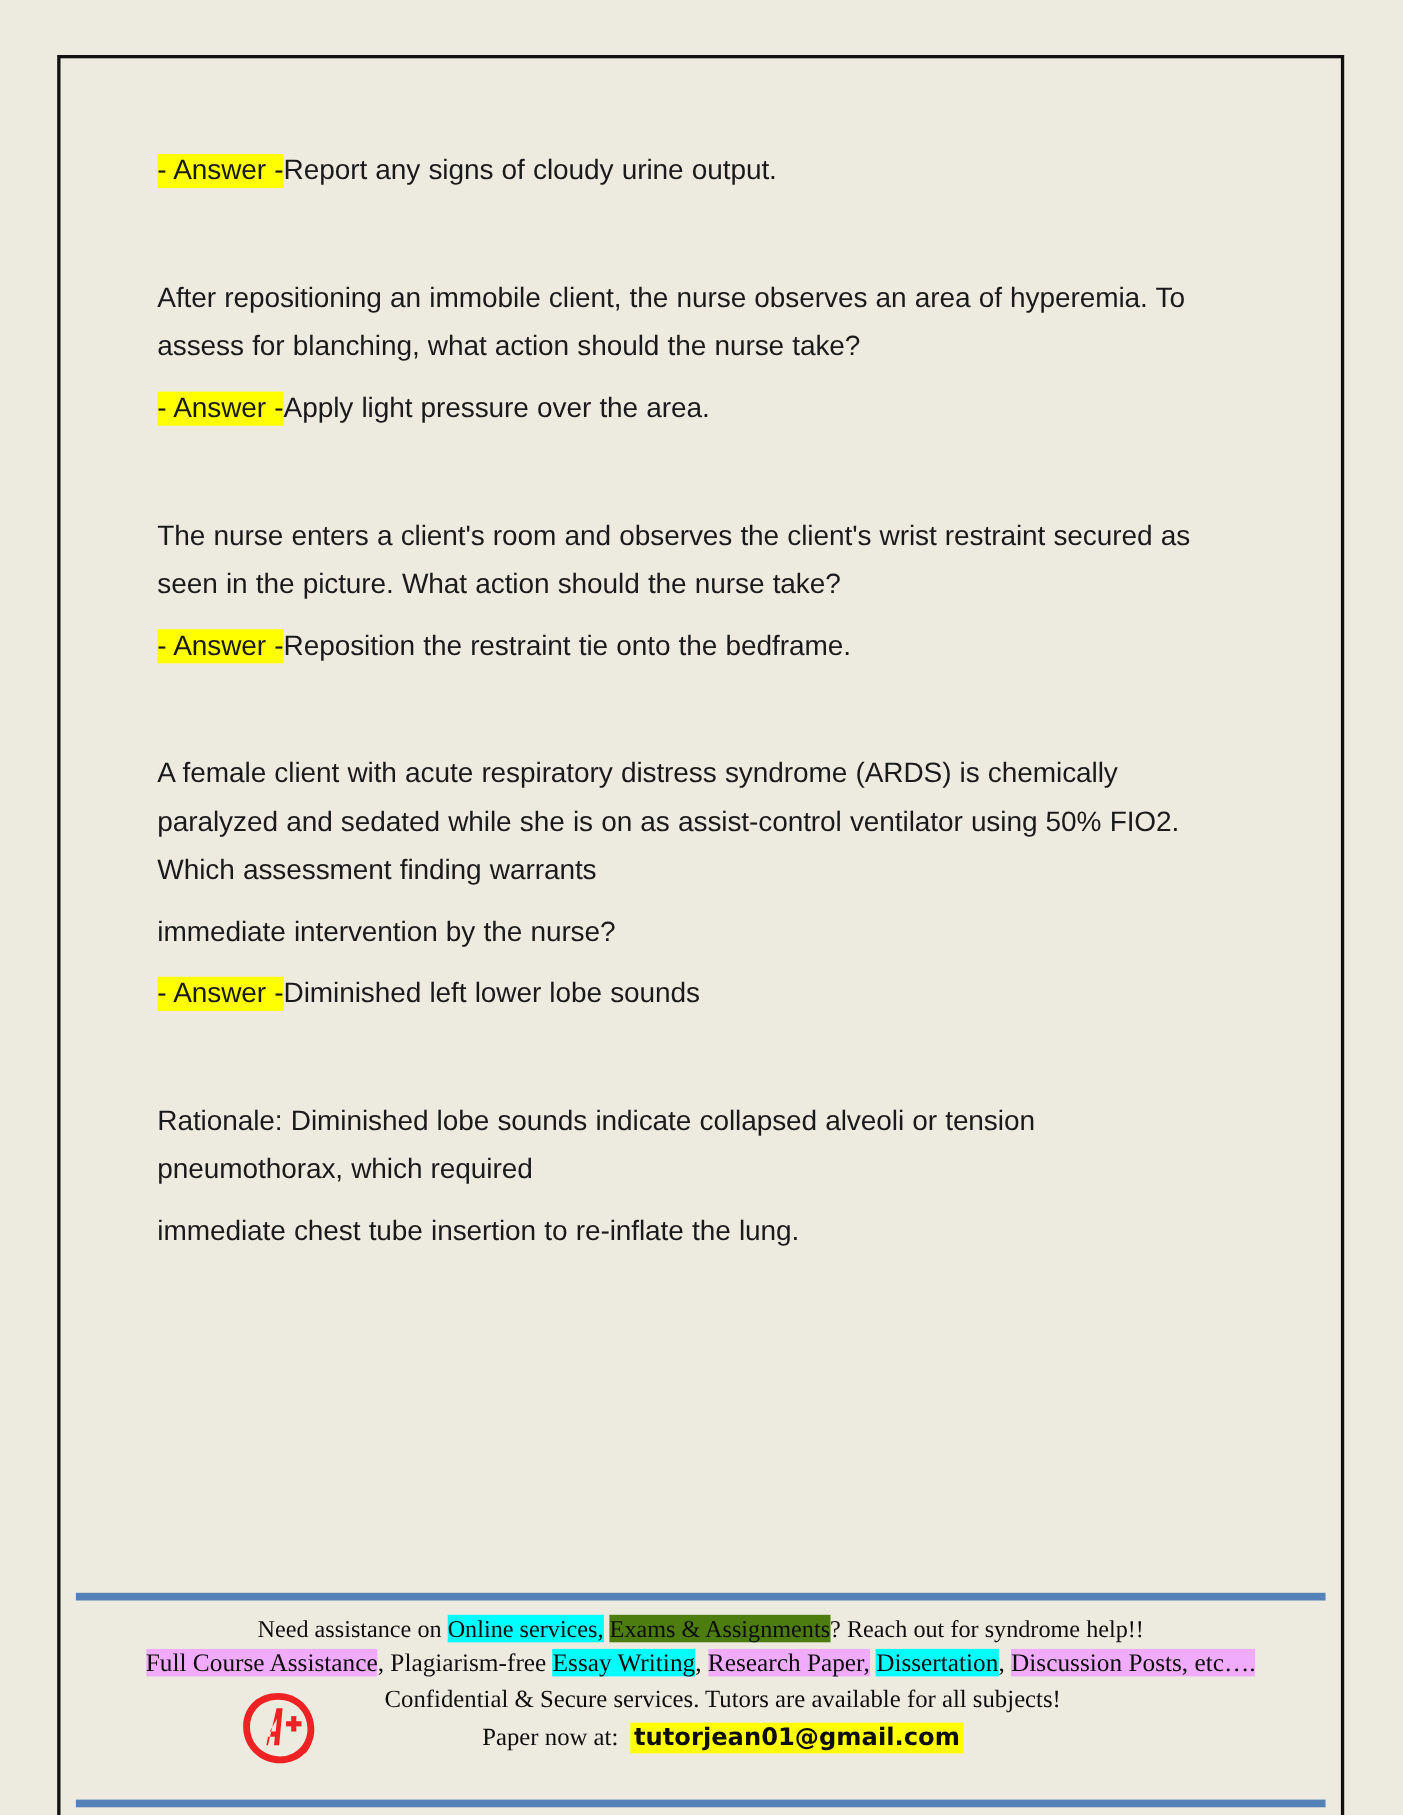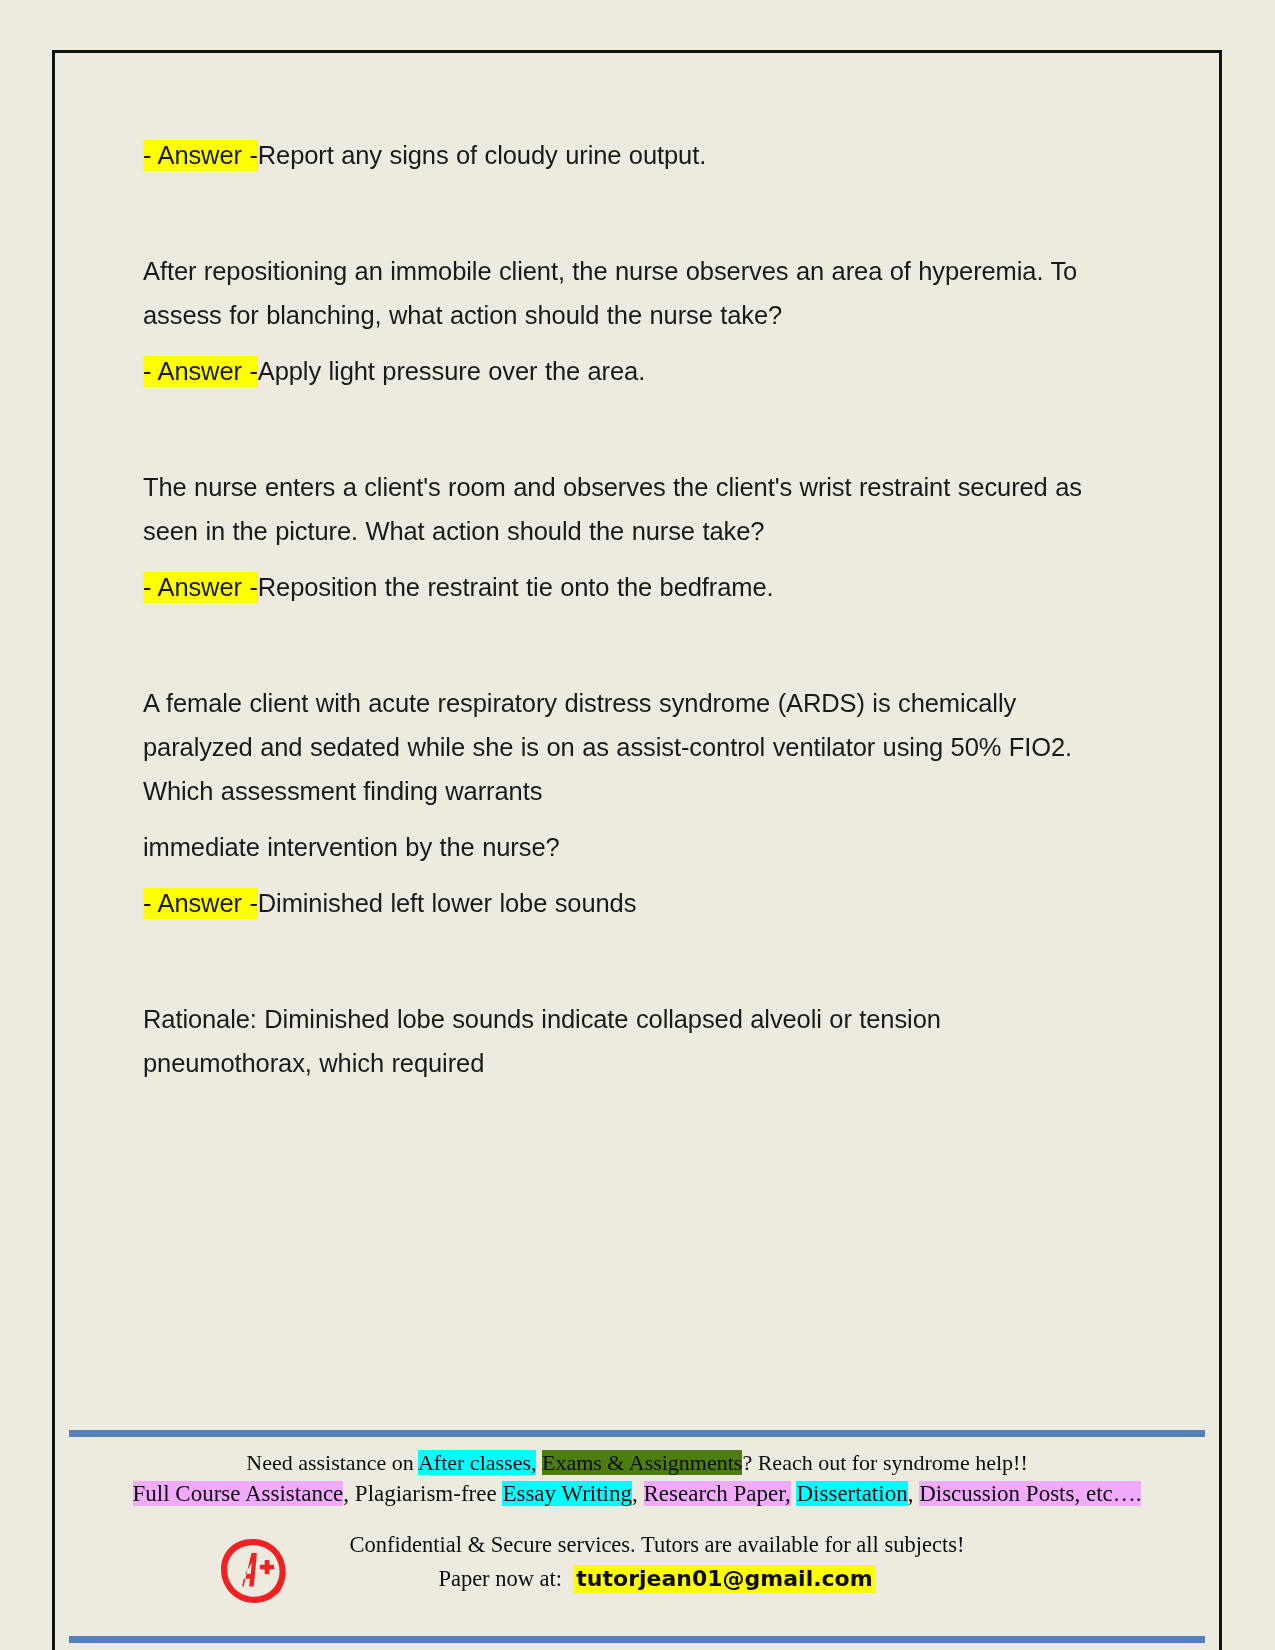--- a/index.html
+++ b/index.html
@@ -89,21 +89,20 @@
     margin: 0;
     white-space: nowrap;
   }
 
   .hl-yellow { background: #f0abfc; }
   .hl-cyan   { background: #00ffff; }
   .hl-green  { background: #4d7c0f; text-align: center; }
 
   .ad-bottom {
     position: relative;
-    margin-top: 18px;
     height: 92px;
   }
 
   .logo {
     position: absolute;
     left: 145px;
     top: 4px;
     width: 78px;
     height: 78px;
   }
@@ -165,28 +164,29 @@
     <p class="para">A female client with acute respiratory distress syndrome (ARDS) is chemically paralyzed and sedated while she is on as assist-control ventilator using 50% FIO2. Which assessment finding warrants</p>
     <div class="gap-sm"></div>
     <p class="para">immediate intervention by the nurse?</p>
     <div class="gap-sm"></div>
     <p class="para"><span class="hl-answer">- Answer -</span><span>Diminished left lower lobe sounds</span></p>
 
     <div class="gap-lg"></div>
 
     <p class="para">Rationale: Diminished lobe sounds indicate collapsed alveoli or tension pneumothorax, which required</p>
     <div class="gap-sm"></div>
+    <p class="para">immediate chest tube insertion to re-inflate the lung.</p>
 
   </div>
 
   <div class="footer">
 
     <div class="rule rule-top"></div>
 
-    <p class="ad-line"><span>Need assistance on </span><span class="hl-cyan">After classes,</span><span> </span><span class="hl-green">Exams &amp; Assignments</span><span>? Reach out for syndrome help!!</span></p>
+    <p class="ad-line"><span>Need assistance on </span><span class="hl-cyan">Online services,</span><span> </span><span class="hl-green">Exams &amp; Assignments</span><span>? Reach out for syndrome help!!</span></p>
 
     <p class="ad-line-2"><span class="hl-yellow">Full Course Assistance</span><span>, Plagiarism-free </span><span class="hl-cyan">Essay Writing</span><span>, </span><span class="hl-yellow">Research Paper,</span><span> </span><span class="hl-cyan">Dissertation</span><span>, </span><span class="hl-yellow">Discussion Posts, etc….</span></p>
 
     <div class="ad-bottom">
 
       <span class="logo">
         <svg viewBox="0 0 100 100" width="78" height="78" aria-hidden="true">
 
           <path d="M50 9 C25 9 9 26 9 48 C9 72 28 91 52 91 C76 91 92 73 92 51 C92 28 74 9 50 9 Z
                    M50 17 C70 17 84 32 84 51 C84 69 70 83 52 83 C32 83 17 68 17 48 C17 30 31 17 50 17 Z" fill="#ee2222"></path>

